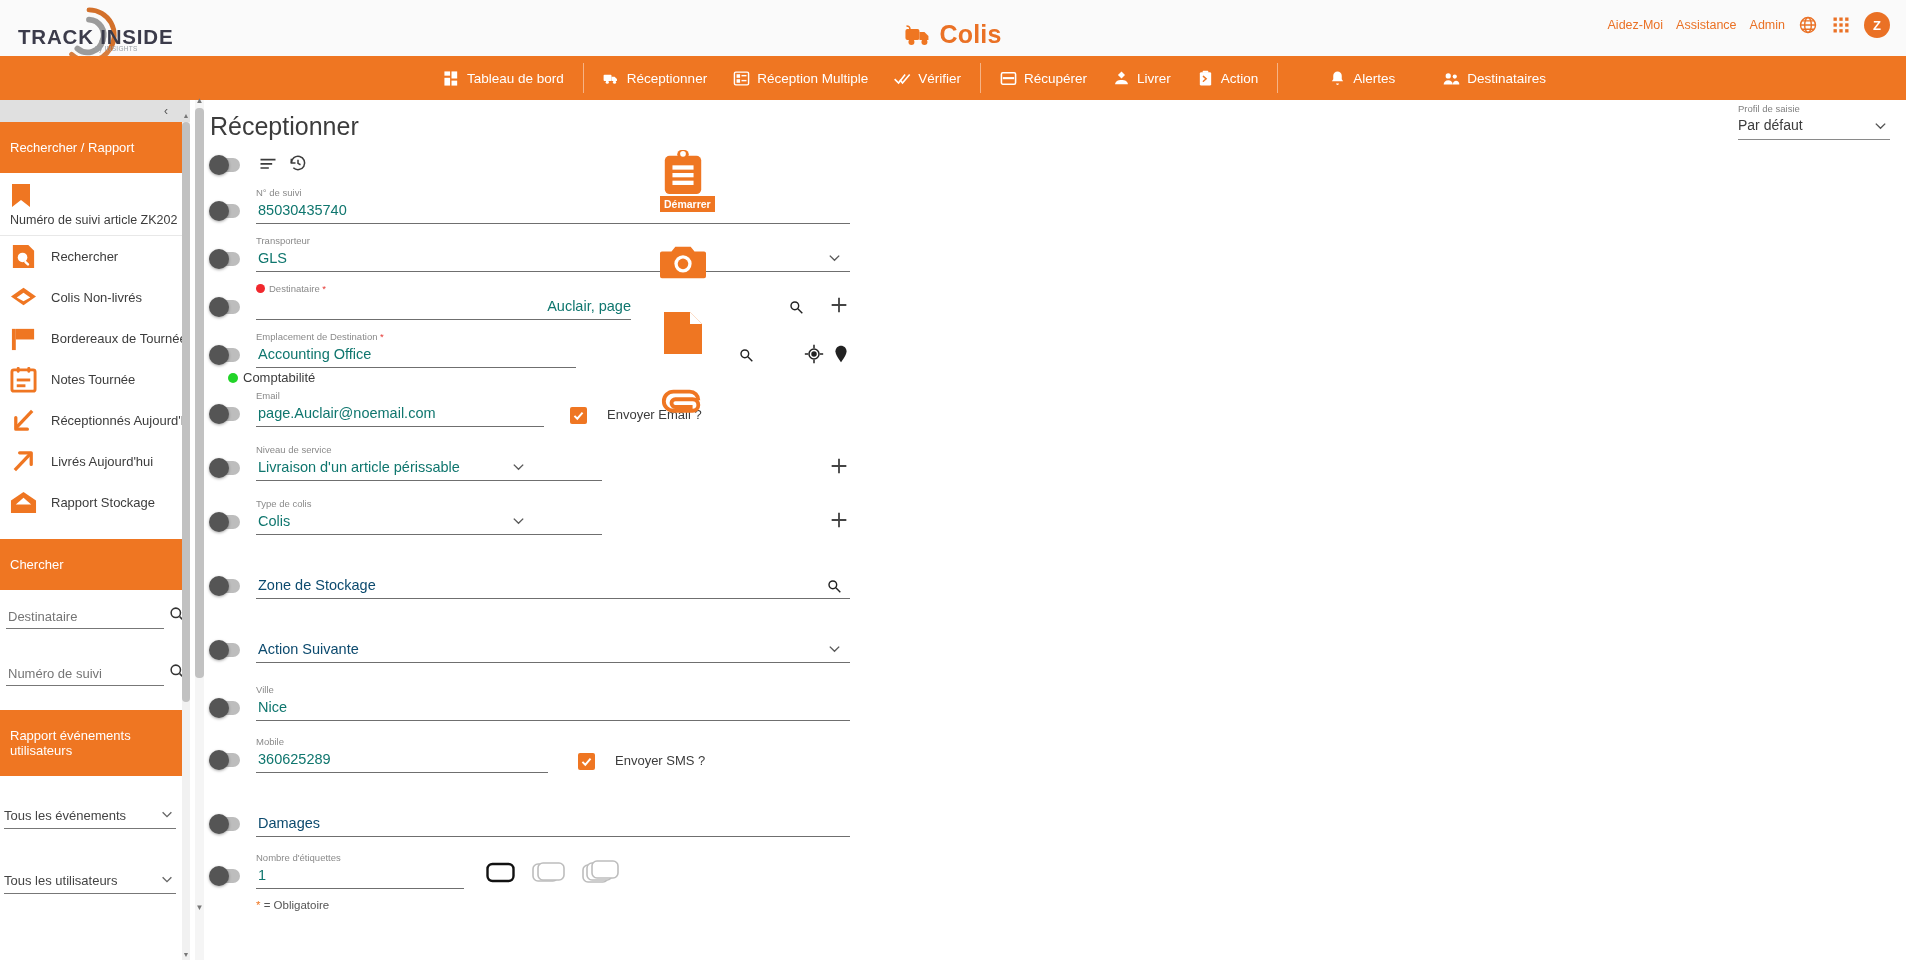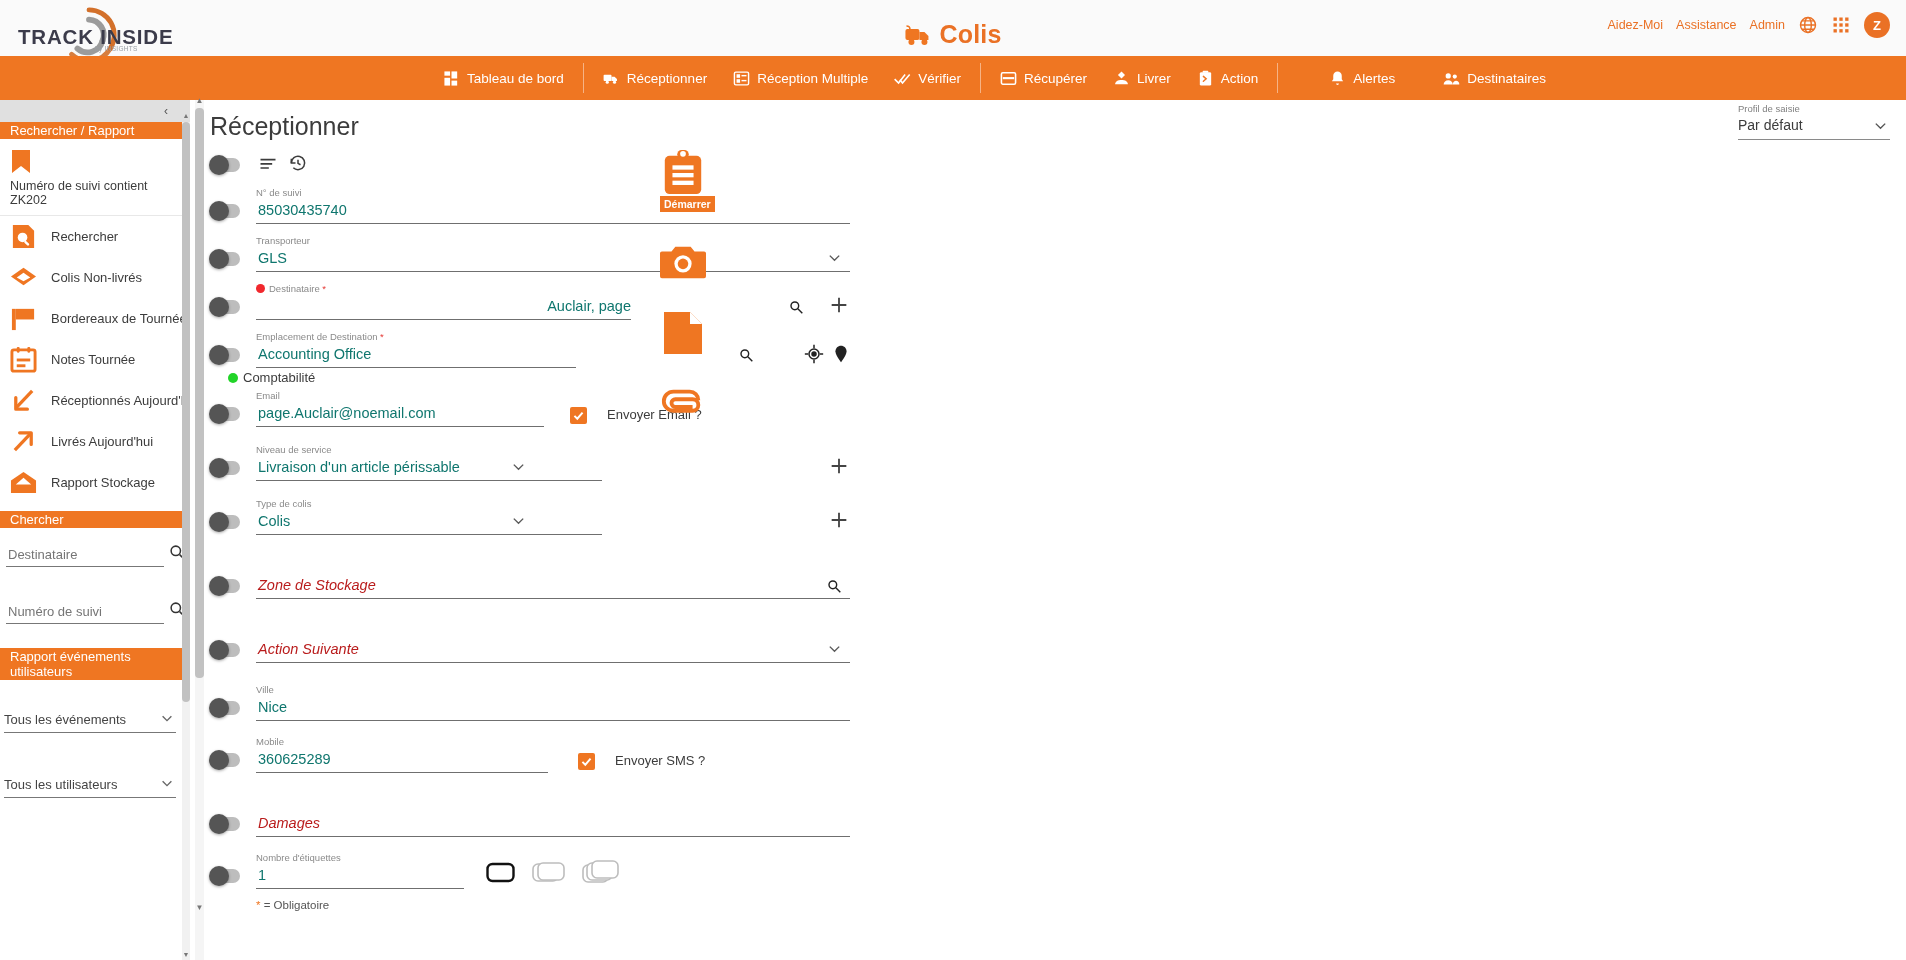--- a/index.html
+++ b/index.html
@@ -70,21 +70,21 @@
     background: #ffffff; overflow: hidden;
   }
   .sidebar-collapse {
     height: 22px; background: #e0e0e0; position: relative; cursor: pointer;
   }
   .sidebar-collapse .chev {
     position: absolute; right: 22px; top: 4px; font-size: 12px; color: #555;
   }
   .sb-section {
     background: #ef7622; color: #fff; font-size: 13px;
-    padding: 1px 10px; font-weight: normal;
+    padding: 18px 10px; font-weight: normal;
   }
   .sb-bookmark {
     padding: 10px 10px 8px 10px; border-bottom: 1px solid #e8e8e8;
   }
   .sb-bookmark .bm-icon { width: 22px; height: 26px; display: block; margin-bottom: 4px; }
   .sb-bookmark .bm-label { font-size: 12.5px; color: #3c3c3c; }
   .sb-item {
     display: flex; align-items: center; gap: 14px; padding: 7px 10px;
     cursor: pointer;
   }
@@ -176,21 +176,21 @@
   .fld .lab { font-size: 9.5px; color: #8a8a8a; margin-bottom: 1px; line-height: 12px; }
   .fld .lab.req::after { content: " *"; color: #e53935; }
   .fld .dot-red {
     display: inline-block; width: 9px; height: 9px; border-radius: 50%;
     background: #f1282d; margin-right: 4px; vertical-align: -1px;
   }
   .fld .inp {
     border-bottom: 1px solid #6f6f6f; padding: 2px 0 5px 2px;
     font-size: 14.5px; color: #0f766e; min-height: 24px;
   }
-  .fld .inp.placeholder { color: #b91c1c; font-style: italic; }
+  .fld .inp.placeholder { color: #0c4a6e; }
   .fld .inp.short { width: 375px; text-align: right; }
   .fld .inp.mid { width: 320px; }
   .fld .inp.w346 { width: 346px; }
   .fld .chev-in {
     position: absolute; right: 8px; bottom: 7px; width: 15px; height: 15px; color: #5a5a5a;
   }
   .fld .chev-in.at346 { right: 294px; }
   .fld .mag-in {
     position: absolute; bottom: 5px; width: 15px; height: 15px; cursor: pointer;
   }
@@ -387,21 +387,21 @@
     <div class="sidebar-collapse">
       <span class="chev">‹</span>
     </div>
 
     <div class="sb-section">Rechercher / Rapport</div>
 
     <div class="sb-bookmark">
       <svg class="bm-icon" viewBox="0 0 22 26">
         <path d="M2 1h18v23l-9-7-9 7z" fill="#ef7622"></path>
       </svg>
-      <div class="bm-label">Numéro de suivi contient ZK202</div>
+      <div class="bm-label">Numéro de suivi article ZK202</div>
     </div>
 
     <div class="sb-item">
       <svg class="sb-ico" viewBox="0 0 28 28">
         <path d="M3 2h16l6 6v18H3z" fill="#ef7622"></path>
         <circle cx="13" cy="15" r="5" fill="#fff"></circle>
           <rect x="16" y="18" width="6" height="2.6" rx="1.3" fill="#fff" transform="rotate(42 16 18)"></rect>
       </svg>
       <span class="sb-label">Rechercher</span>
     </div>
@@ -450,21 +450,21 @@
     </div>
 
     <div class="sb-item">
       <svg class="sb-ico" viewBox="0 0 28 28">
         <path d="M14 3l13 9v13H1V12z" fill="#ef7622"></path>
         <path d="M14 9l8 7H6z" fill="#fff"></path>
       </svg>
       <span class="sb-label">Rapport Stockage</span>
     </div>
 
-    <div class="sb-section" style="margin-top:8px">Chercher</div>
+    <div class="sb-section" style="margin-top:16px">Chercher</div>
 
     <div class="sb-field">
       <input type="text" placeholder="Destinataire" style="">
       <svg class="mag" viewBox="0 0 20 20" fill="none" stroke="#333" stroke-width="1.8">
         <circle cx="8" cy="8" r="5.5"></circle>
           <path d="M12.5 12.5L18 18"></path>
       </svg>
     </div>
 
     <div class="sb-field" style="margin-top:32px">

